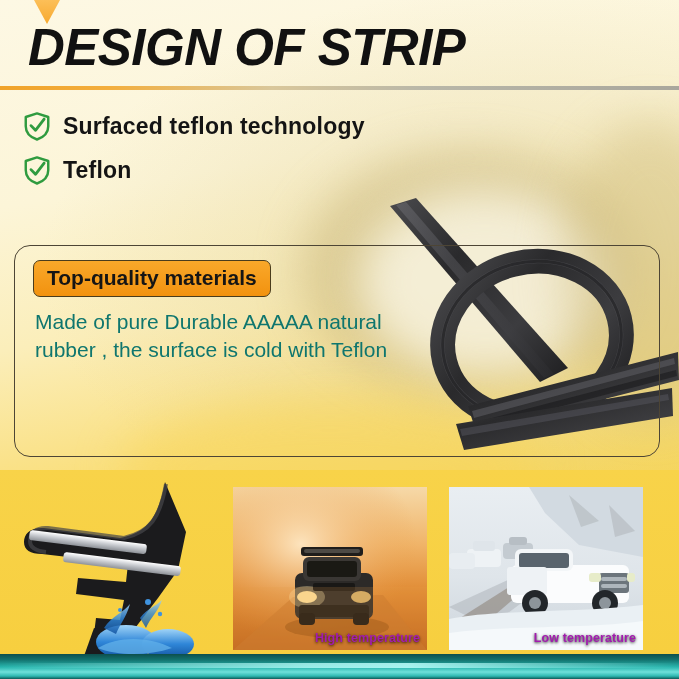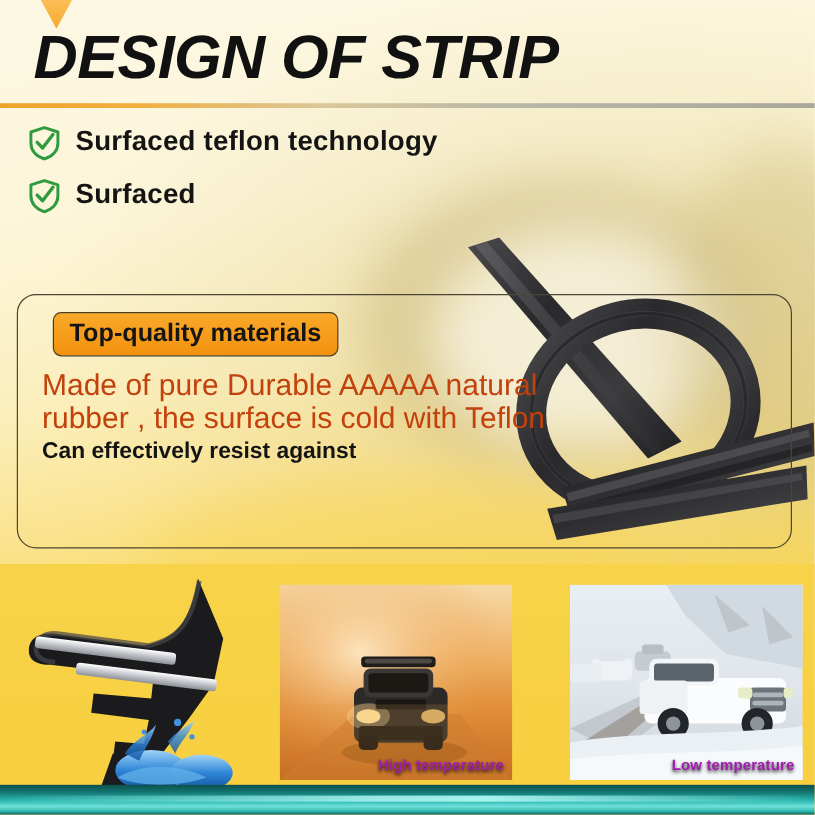--- a/index.html
+++ b/index.html
@@ -39,66 +39,65 @@
     letter-spacing:-.5px;color:#111111;
     white-space:nowrap;
   }
   .divider{
     position:absolute;left:0;top:86px;width:679px;height:4px;
     background:linear-gradient(90deg,#f0a32a 0%,#f3ae3d 16%,#d9c79a 40%,#b9b7a8 62%,#a9a79c 100%);
   }
 
   
   .features{position:absolute;left:22px;top:104px;width:520px;}
-  .feature{display:flex;align-items:flex-start;height:44px;}
+  .feature{display:flex;align-items:center;height:44px;}
   .shield{width:30px;height:30px;flex:0 0 30px;margin-right:11px;}
   .feature-label{
     font-size:23px;font-weight:bold;color:#141414;
     letter-spacing:.2px;
   }
 
   
   .infobox{
     position:absolute;left:14px;top:245px;width:646px;height:212px;
     border:1.6px solid #4d4535;border-radius:16px;
     box-sizing:border-box;
   }
   .badge{
     position:absolute;left:18px;top:14px;
     background:linear-gradient(180deg,#f9a82a 0%,#f2920f 100%);
     border:1.5px solid #4a3c1c;border-radius:7px;
     padding:5px 13px 6px 13px;
     font-size:21px;font-weight:bold;color:#151515;
     white-space:nowrap;
-    margin-left:11px;
   }
   .body-lines{position:absolute;left:20px;top:62px;width:390px;}
   .bline{
-    font-size:25px;line-height:27.5px;color:#c2410c;
+    font-size:21px;line-height:27.5px;color:#0f766e;
     white-space:nowrap;
   }
   .bline.strong{font-weight:bold;color:#141414;font-size:19px;line-height:28px;}
 
   
   .product{position:absolute;left:372px;top:192px;width:307px;height:268px;pointer-events:none;}
 
   
   .lower{
     position:absolute;left:0;top:470px;width:679px;height:184px;
     background:linear-gradient(180deg,#f8d349 0%,#f7cf3f 100%);
   }
   .blade-art{position:absolute;left:8px;top:478px;width:220px;height:178px;}
 
   
   .card{
     position:absolute;top:487px;width:194px;height:163px;
     overflow:hidden;
   }
   .card-left{left:233px;}
-  .card-right{left:475px;}
+  .card-right{left:449px;}
   .card-caption{
     position:absolute;right:7px;bottom:5px;
     color:#a21caf;font-size:12.5px;font-weight:bold;
     letter-spacing:.1px;
     text-shadow:0 1px 3px rgba(0,0,0,.85);
     white-space:nowrap;
   }
 
   
   .footer{
@@ -133,21 +132,21 @@
         <path d="M9.6 15.6 L14.4 20.6 L23.6 8.6" fill="none" stroke="#2f9b3f" stroke-width="3" stroke-linecap="round" stroke-linejoin="round"></path>
       </svg>
       <span class="feature-label">Surfaced teflon technology</span>
     </div>
 
     <div class="feature">
       <svg class="shield" viewBox="0 0 32 32">
         <path d="M16 2.6 L28 6.4 V16.2 C28 23.4 22.6 28.1 16 30.4 C9.4 28.1 4 23.4 4 16.2 V6.4 Z" fill="none" stroke="#2f9b3f" stroke-width="2.6" stroke-linejoin="round"></path>
         <path d="M9.6 15.6 L14.4 20.6 L23.6 8.6" fill="none" stroke="#2f9b3f" stroke-width="3" stroke-linecap="round" stroke-linejoin="round"></path>
       </svg>
-      <span class="feature-label">Surfaced</span>
+      <span class="feature-label">Teflon</span>
     </div>
 
 
   </div>
 
   <div class="product">
     <svg width="307" height="268" viewBox="0 0 307 268">
       <defs>
         <linearGradient id="rub" x1="0" y1="0" x2="1" y2="1">
           <stop offset="0%" stop-color="#4a4a4d"></stop>
@@ -175,21 +174,20 @@
       <path d="M84 232 L300 196 L301 224 L92 258 Z" fill="url(#rub)"></path>
       <path d="M88 237 L296 202 L297 208 L90 244 Z" fill="#5c5c63" opacity=".45"></path>
     </svg>
   </div>
 
   <div class="infobox">
     <div class="badge">Top-quality materials</div>
     <div class="body-lines">
       <div class="bline">Made of pure Durable AAAAA natural</div>
       <div class="bline">rubber , the surface is cold with Teflon</div>
-      <div class="bline strong">Can effectively resist against</div>
     </div>
   </div>
 
   <div class="lower"></div>
 
   <div class="blade-art">
     <svg width="220" height="178" viewBox="0 0 220 178">
       <defs>
         <linearGradient id="met" x1="0" y1="0" x2="0" y2="1">
           <stop offset="0%" stop-color="#ffffff"></stop>

